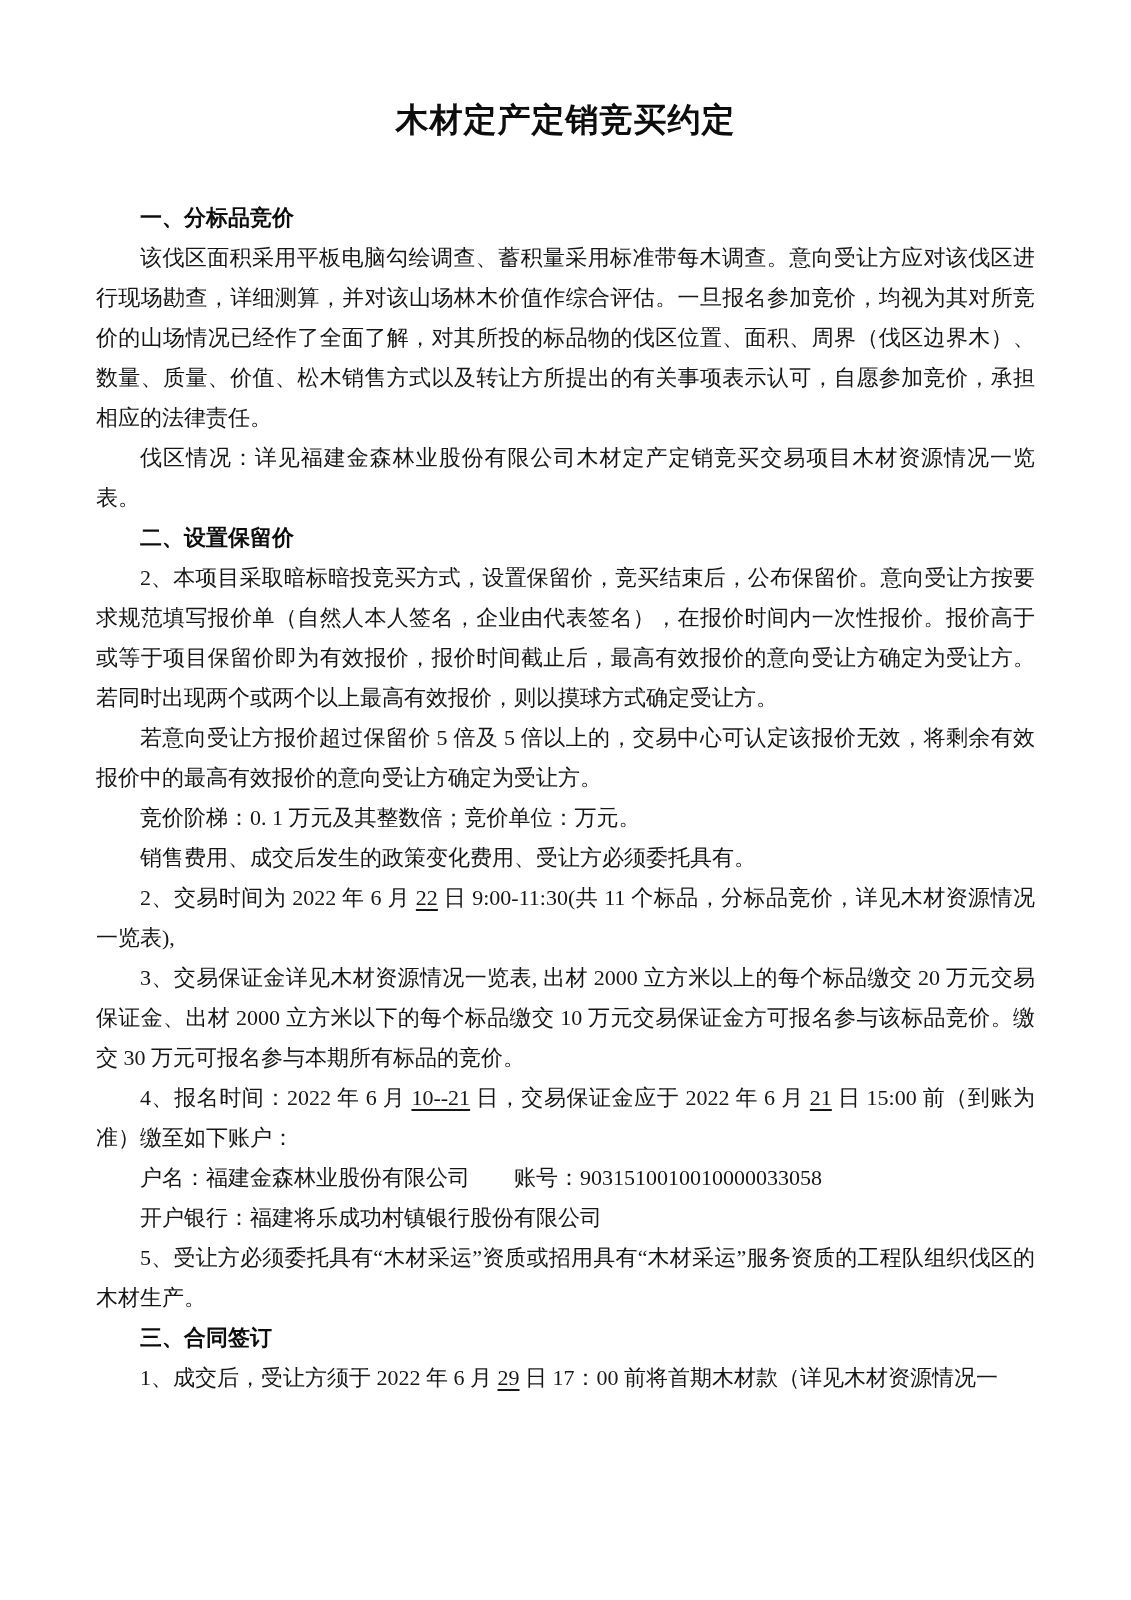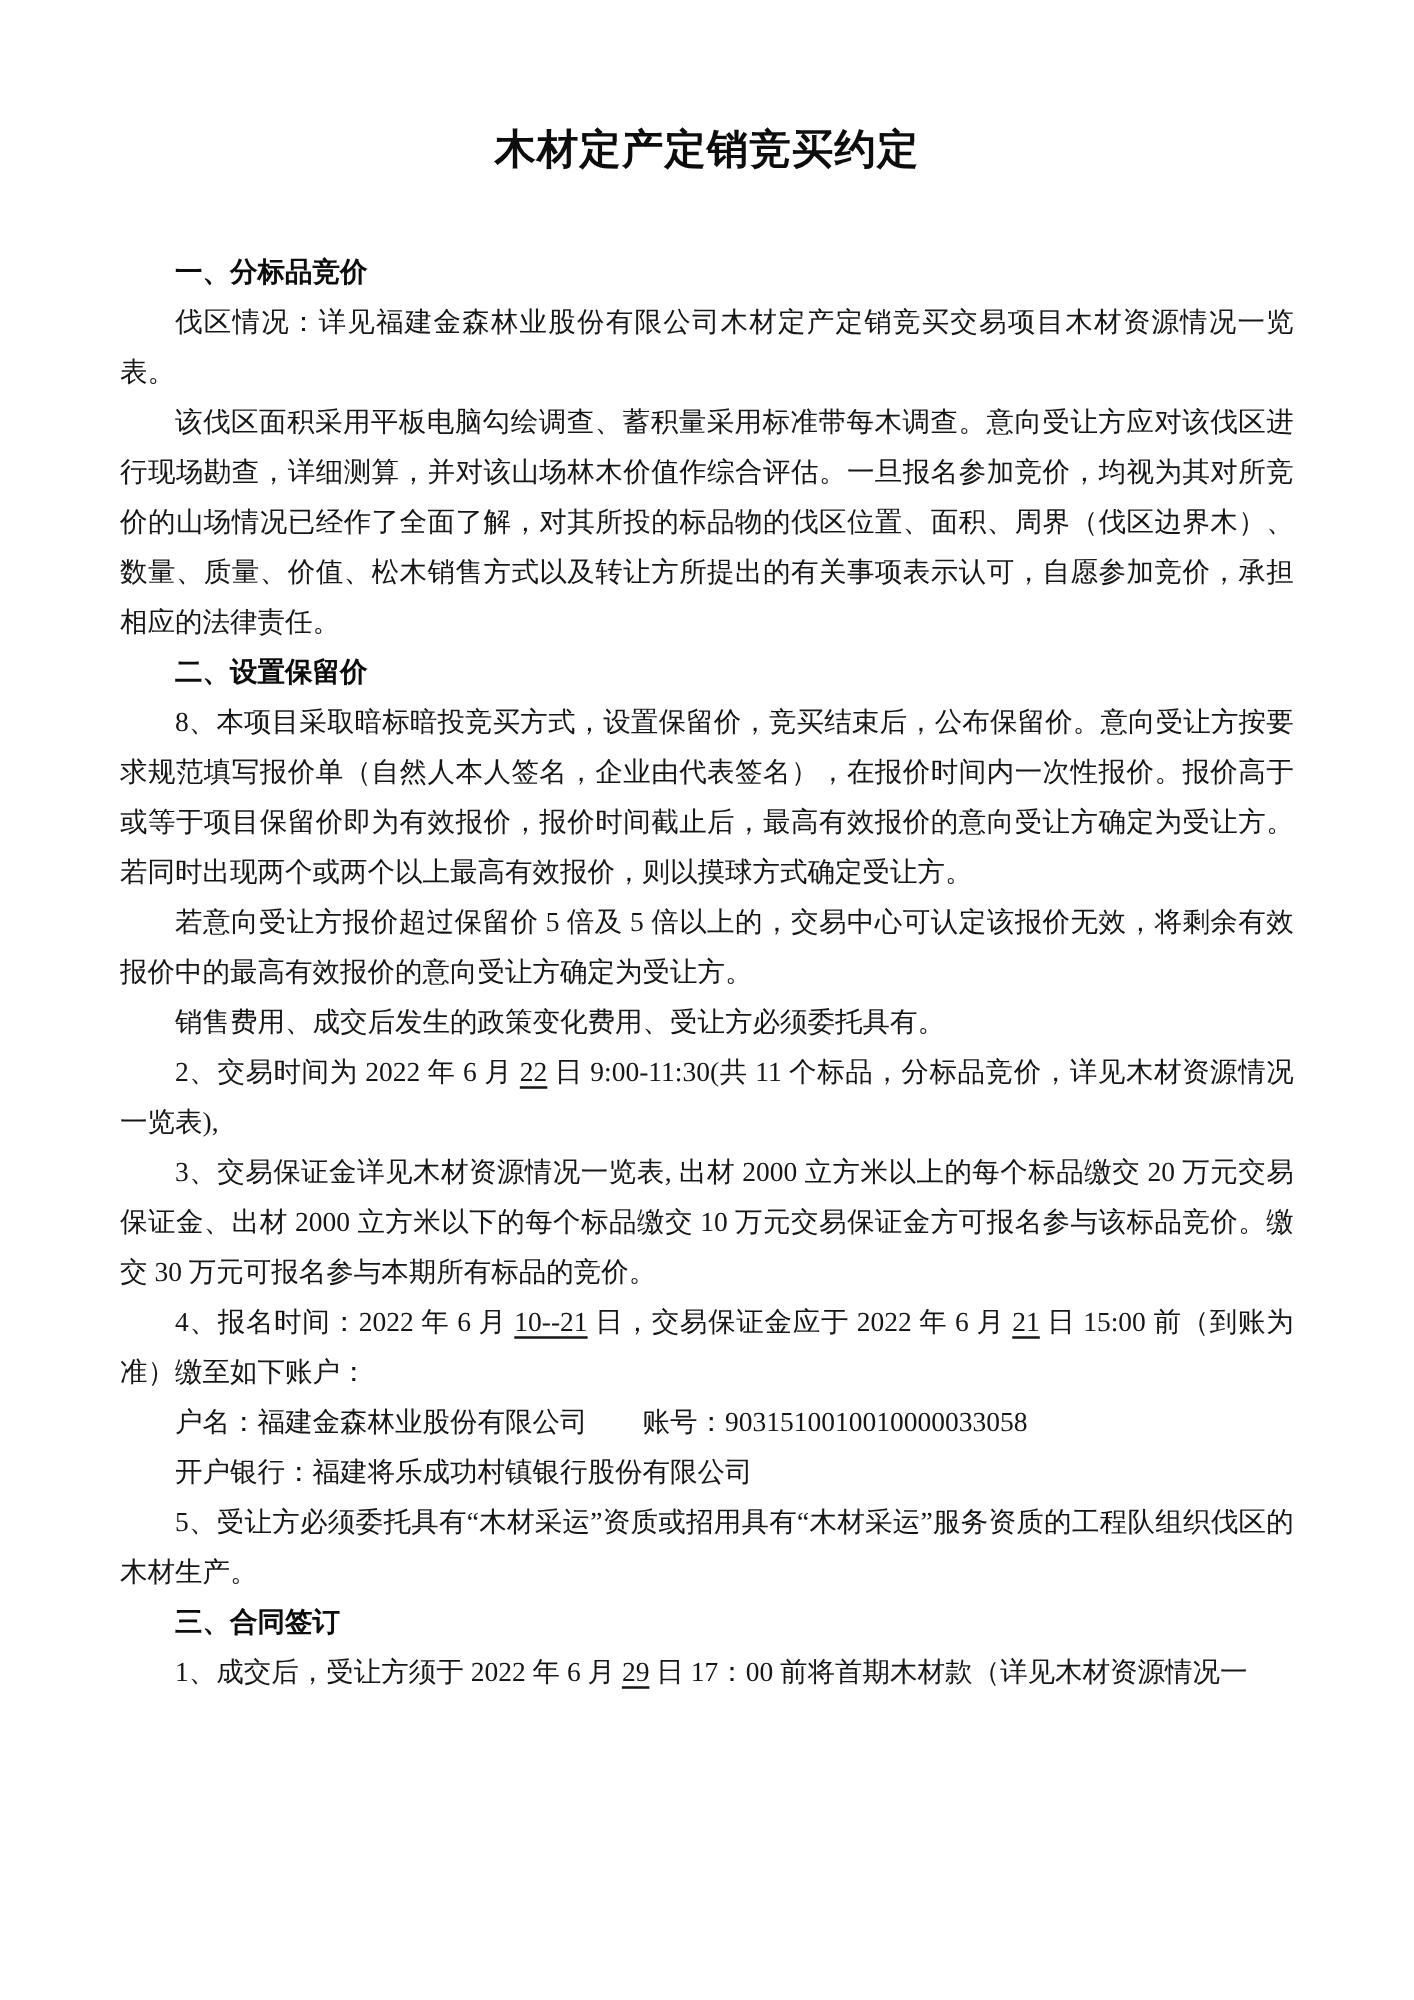--- a/index.html
+++ b/index.html
@@ -61,25 +61,26 @@
   }
 </style>
 </head>
 <body>
 
 <div class="page">
   <div class="content">
     <h1 class="doc-title">木材定产定销竞买约定</h1>
     <div id="doc-body">
         <p class="doc-heading"><span>一、分标品竞价</span></p>
+        <p class="doc-para"><span>该伐区面积采用平板电脑勾绘调查、蓄积量采用标准带每木调查。意向受让方应对该伐区进行现场勘查，详细测算，并对该山场林木价值作综合评估。一旦报名参加竞价，均视为其对所竞价的山场情况已经作了全面了解，对其所投的标品物的伐区位置、面积、周界（伐区边界木）、数量、质量、价值、松木销售方式以及转让方所提出的有关事项表示认可，自愿参加竞价，承担相应的法律责任。</span></p>
         <p class="doc-para"><span>伐区情况：详见福建金森林业股份有限公司木材定产定销竞买交易项目木材资源情况一览表。</span></p>
-        <p class="doc-para"><span>该伐区面积采用平板电脑勾绘调查、蓄积量采用标准带每木调查。意向受让方应对该伐区进行现场勘查，详细测算，并对该山场林木价值作综合评估。一旦报名参加竞价，均视为其对所竞价的山场情况已经作了全面了解，对其所投的标品物的伐区位置、面积、周界（伐区边界木）、数量、质量、价值、松木销售方式以及转让方所提出的有关事项表示认可，自愿参加竞价，承担相应的法律责任。</span></p>
         <p class="doc-heading"><span>二、设置保留价</span></p>
-        <p class="doc-para"><span>8、本项目采取暗标暗投竞买方式，设置保留价，竞买结束后，公布保留价。意向受让方按要求规范填写报价单（自然人本人签名，企业由代表签名），在报价时间内一次性报价。报价高于或等于项目保留价即为有效报价，报价时间截止后，最高有效报价的意向受让方确定为受让方。若同时出现两个或两个以上最高有效报价，则以摸球方式确定受让方。</span></p>
+        <p class="doc-para"><span>2、本项目采取暗标暗投竞买方式，设置保留价，竞买结束后，公布保留价。意向受让方按要求规范填写报价单（自然人本人签名，企业由代表签名），在报价时间内一次性报价。报价高于或等于项目保留价即为有效报价，报价时间截止后，最高有效报价的意向受让方确定为受让方。若同时出现两个或两个以上最高有效报价，则以摸球方式确定受让方。</span></p>
         <p class="doc-para"><span>若意向受让方报价超过保留价 5 倍及 5 倍以上的，交易中心可认定该报价无效，将剩余有效报价中的最高有效报价的意向受让方确定为受让方。</span></p>
+        <p class="doc-para"><span>竞价阶梯：0. 1 万元及其整数倍；竞价单位：万元。</span></p>
         <p class="doc-para"><span>销售费用、成交后发生的政策变化费用、受让方必须委托具有。</span></p>
         <p class="doc-para"><span>2、交易时间为 2022 年 6 月 </span><span class="u">22</span><span> 日 9:00-11:30(共 11 个标品，分标品竞价，详见木材资源情况一览表),</span></p>
         <p class="doc-para"><span>3、交易保证金详见木材资源情况一览表, 出材 2000 立方米以上的每个标品缴交 20 万元交易保证金、出材 2000 立方米以下的每个标品缴交 10 万元交易保证金方可报名参与该标品竞价。缴交 30 万元可报名参与本期所有标品的竞价。</span></p>
         <p class="doc-para"><span>4、报名时间：2022 年 6 月 </span><span class="u">10--21</span><span> 日，交易保证金应于 2022 年 6 月 </span><span class="u">21</span><span> 日 15:00 前（到账为准）缴至如下账户：</span></p>
         <p class="doc-para"><span>户名：福建金森林业股份有限公司　　账号：9031510010010000033058</span></p>
         <p class="doc-para"><span>开户银行：福建将乐成功村镇银行股份有限公司</span></p>
         <p class="doc-para"><span>5、受让方必须委托具有“木材采运”资质或招用具有“木材采运”服务资质的工程队组织伐区的木材生产。</span></p>
         <p class="doc-heading"><span>三、合同签订</span></p>
         <p class="doc-para"><span>1、成交后，受让方须于 2022 年 6 月 </span><span class="u">29</span><span> 日 17：00 前将首期木材款（详见木材资源情况一</span></p>
       </div>

